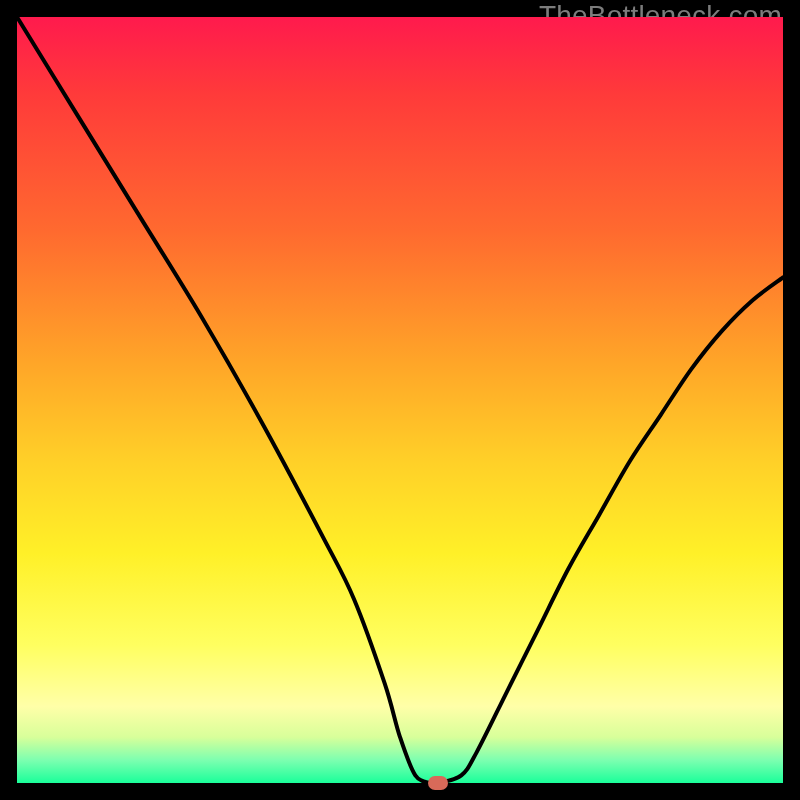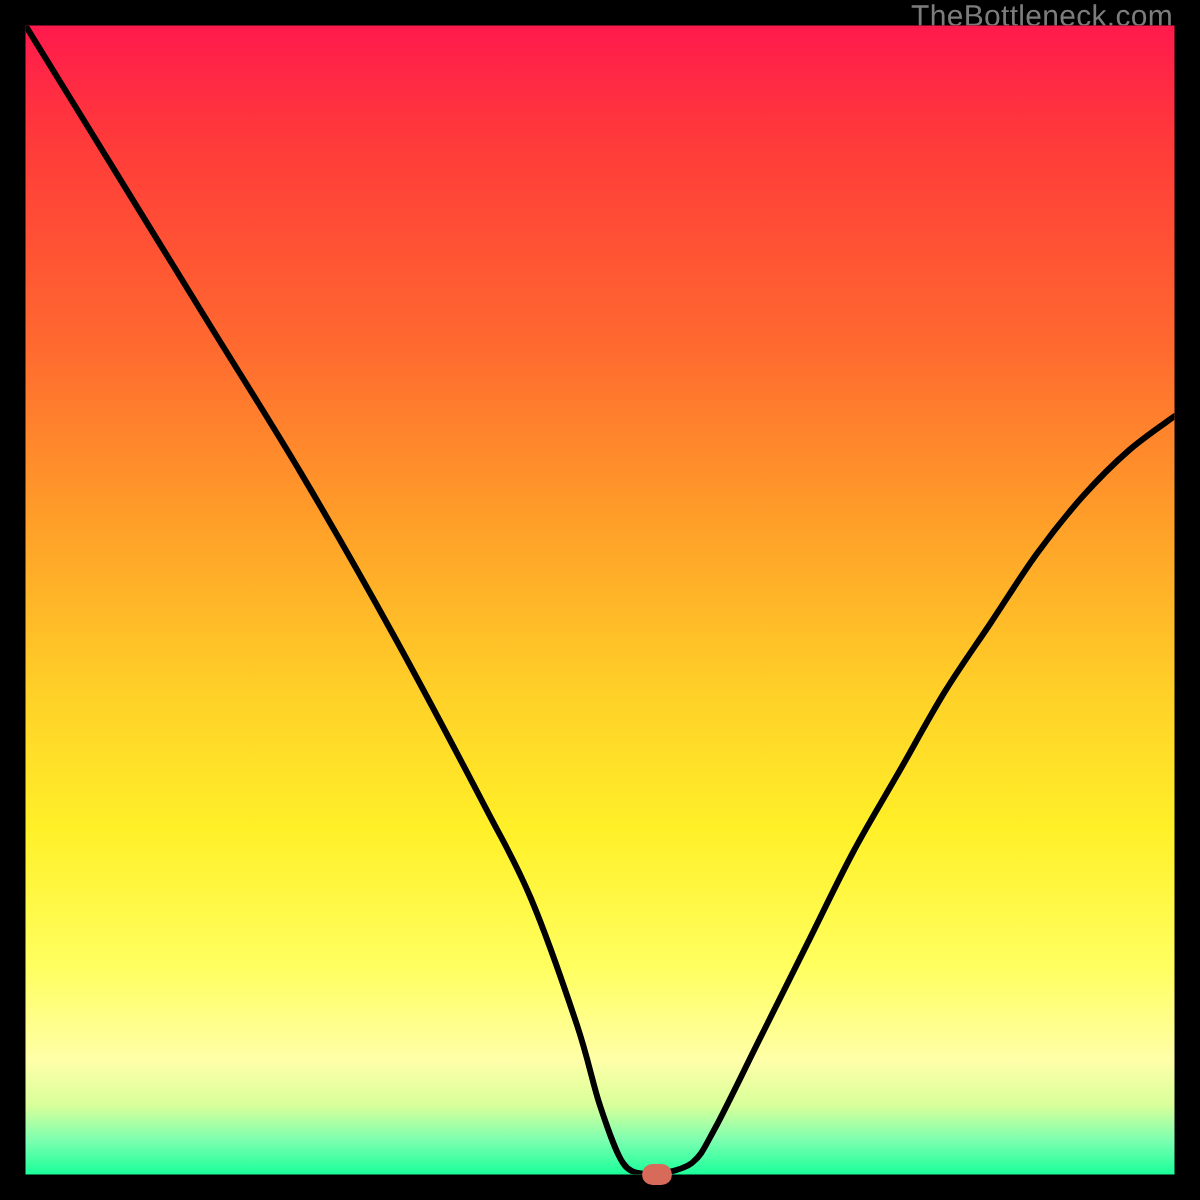--- a/index.html
+++ b/index.html
@@ -53,21 +53,21 @@
     height: 14px;
     border-radius: 7px;
     background: #d86a59;
     transform: translate(-50%, -50%);
   }
   .watermark {
     position: absolute;
     top: 0;
     right: 18px;
     color: #7c7c7c;
-    font-size: 20px;
+    font-size: 28px;
     font-weight: 500;
     letter-spacing: 0.2px;
     user-select: none;
   }
 </style>
 </head>
 <body>
 
 <div class="watermark">TheBottleneck.com</div>
 

